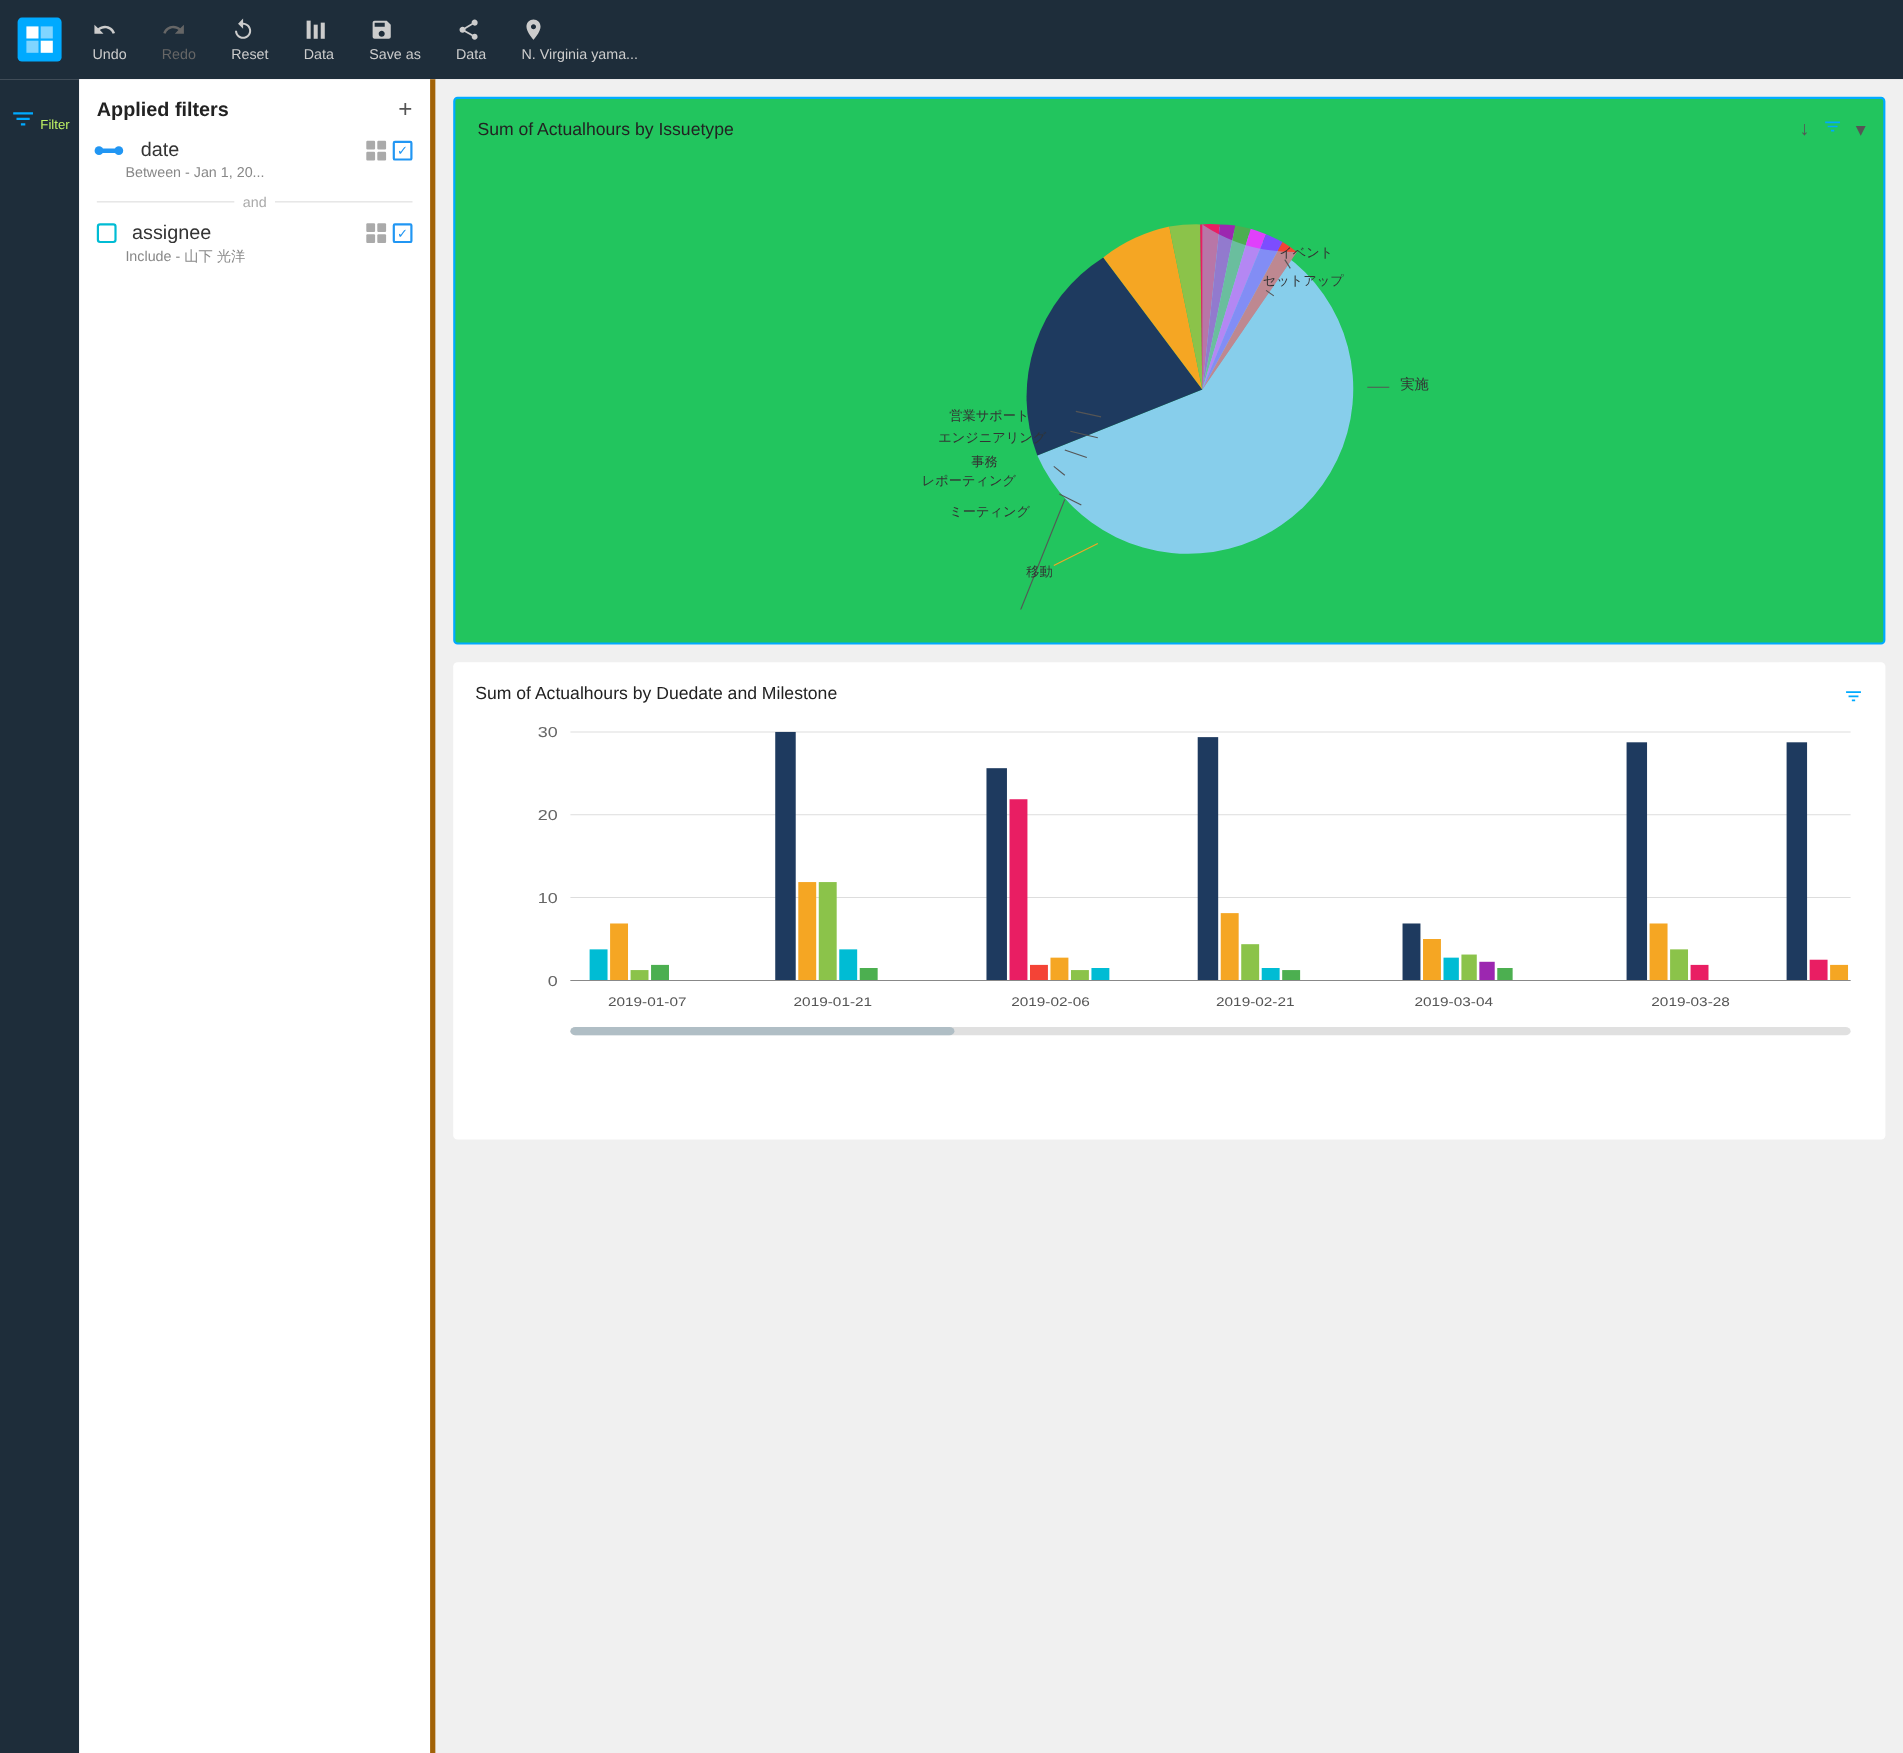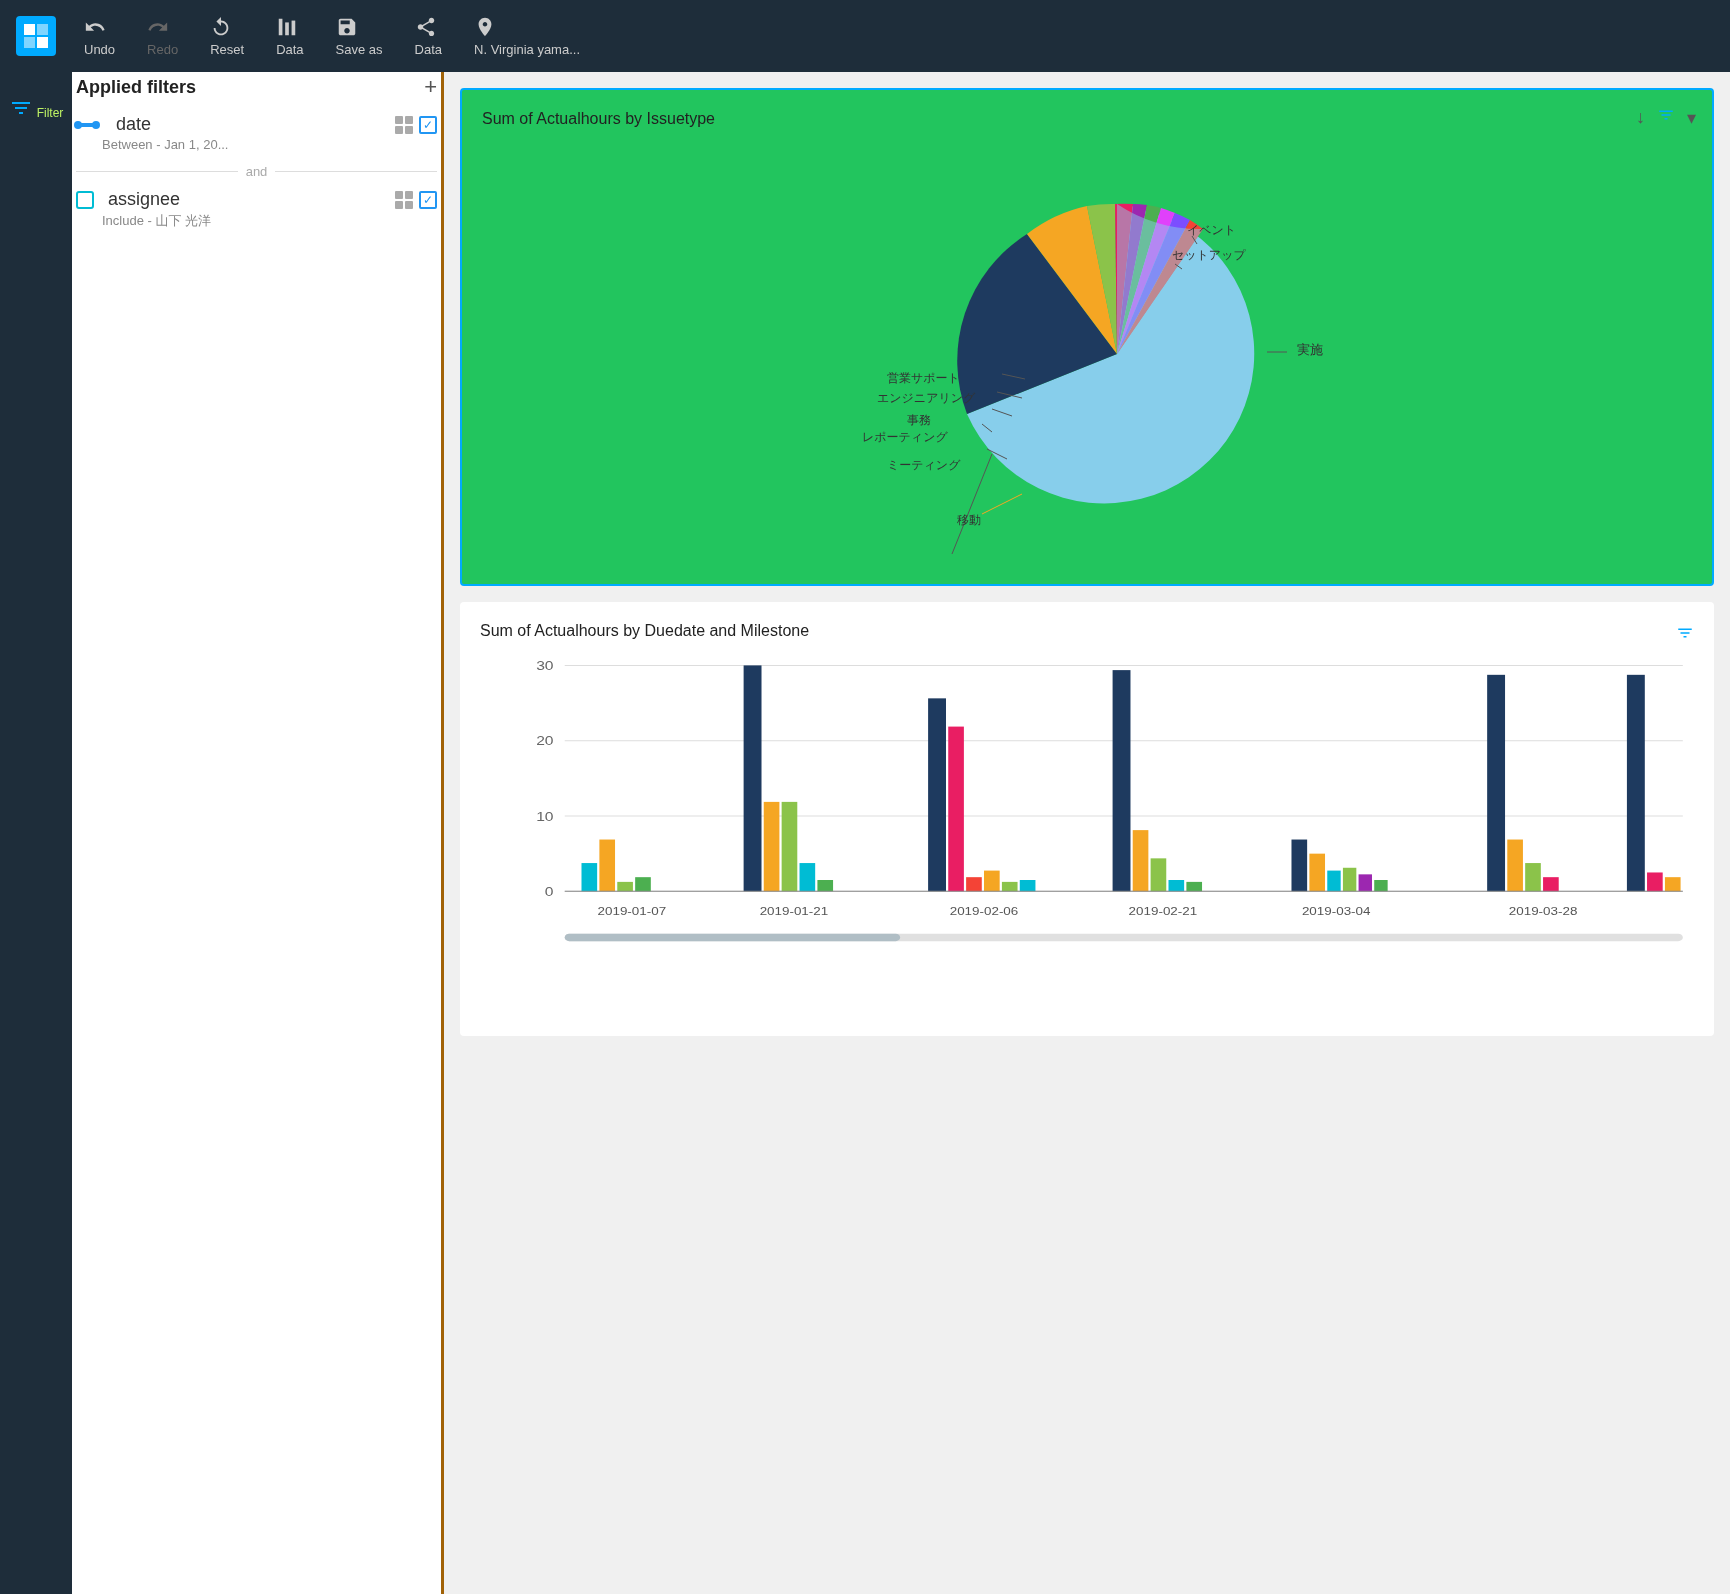--- a/index.html
+++ b/index.html
@@ -50,24 +50,24 @@
     }
     .sidebar-filter-btn {
       display: flex; flex-direction: row; align-items: flex-end;
       color: #bef264; cursor: pointer; padding: 8px;
       font-size: 12px; gap: 4px;
     }
     .sidebar-filter-btn svg { width: 24px; height: 24px; fill: #00aaff; }
 
     
     .filter-panel {
-      width: 372px;
+      width: 324px;
       background: #fff;
-      border-right: 3px solid #a16207;
-      padding: 4px;
+      border-right: 5px solid #a16207;
+      padding: 16px;
       overflow-y: auto;
     }
     .filter-panel-header {
       display: flex; align-items: center; justify-content: space-between;
       margin-bottom: 16px;
     }
     .filter-panel-title {
       font-size: 18px; font-weight: 600; color: #222;
     }
     .filter-add-btn {

